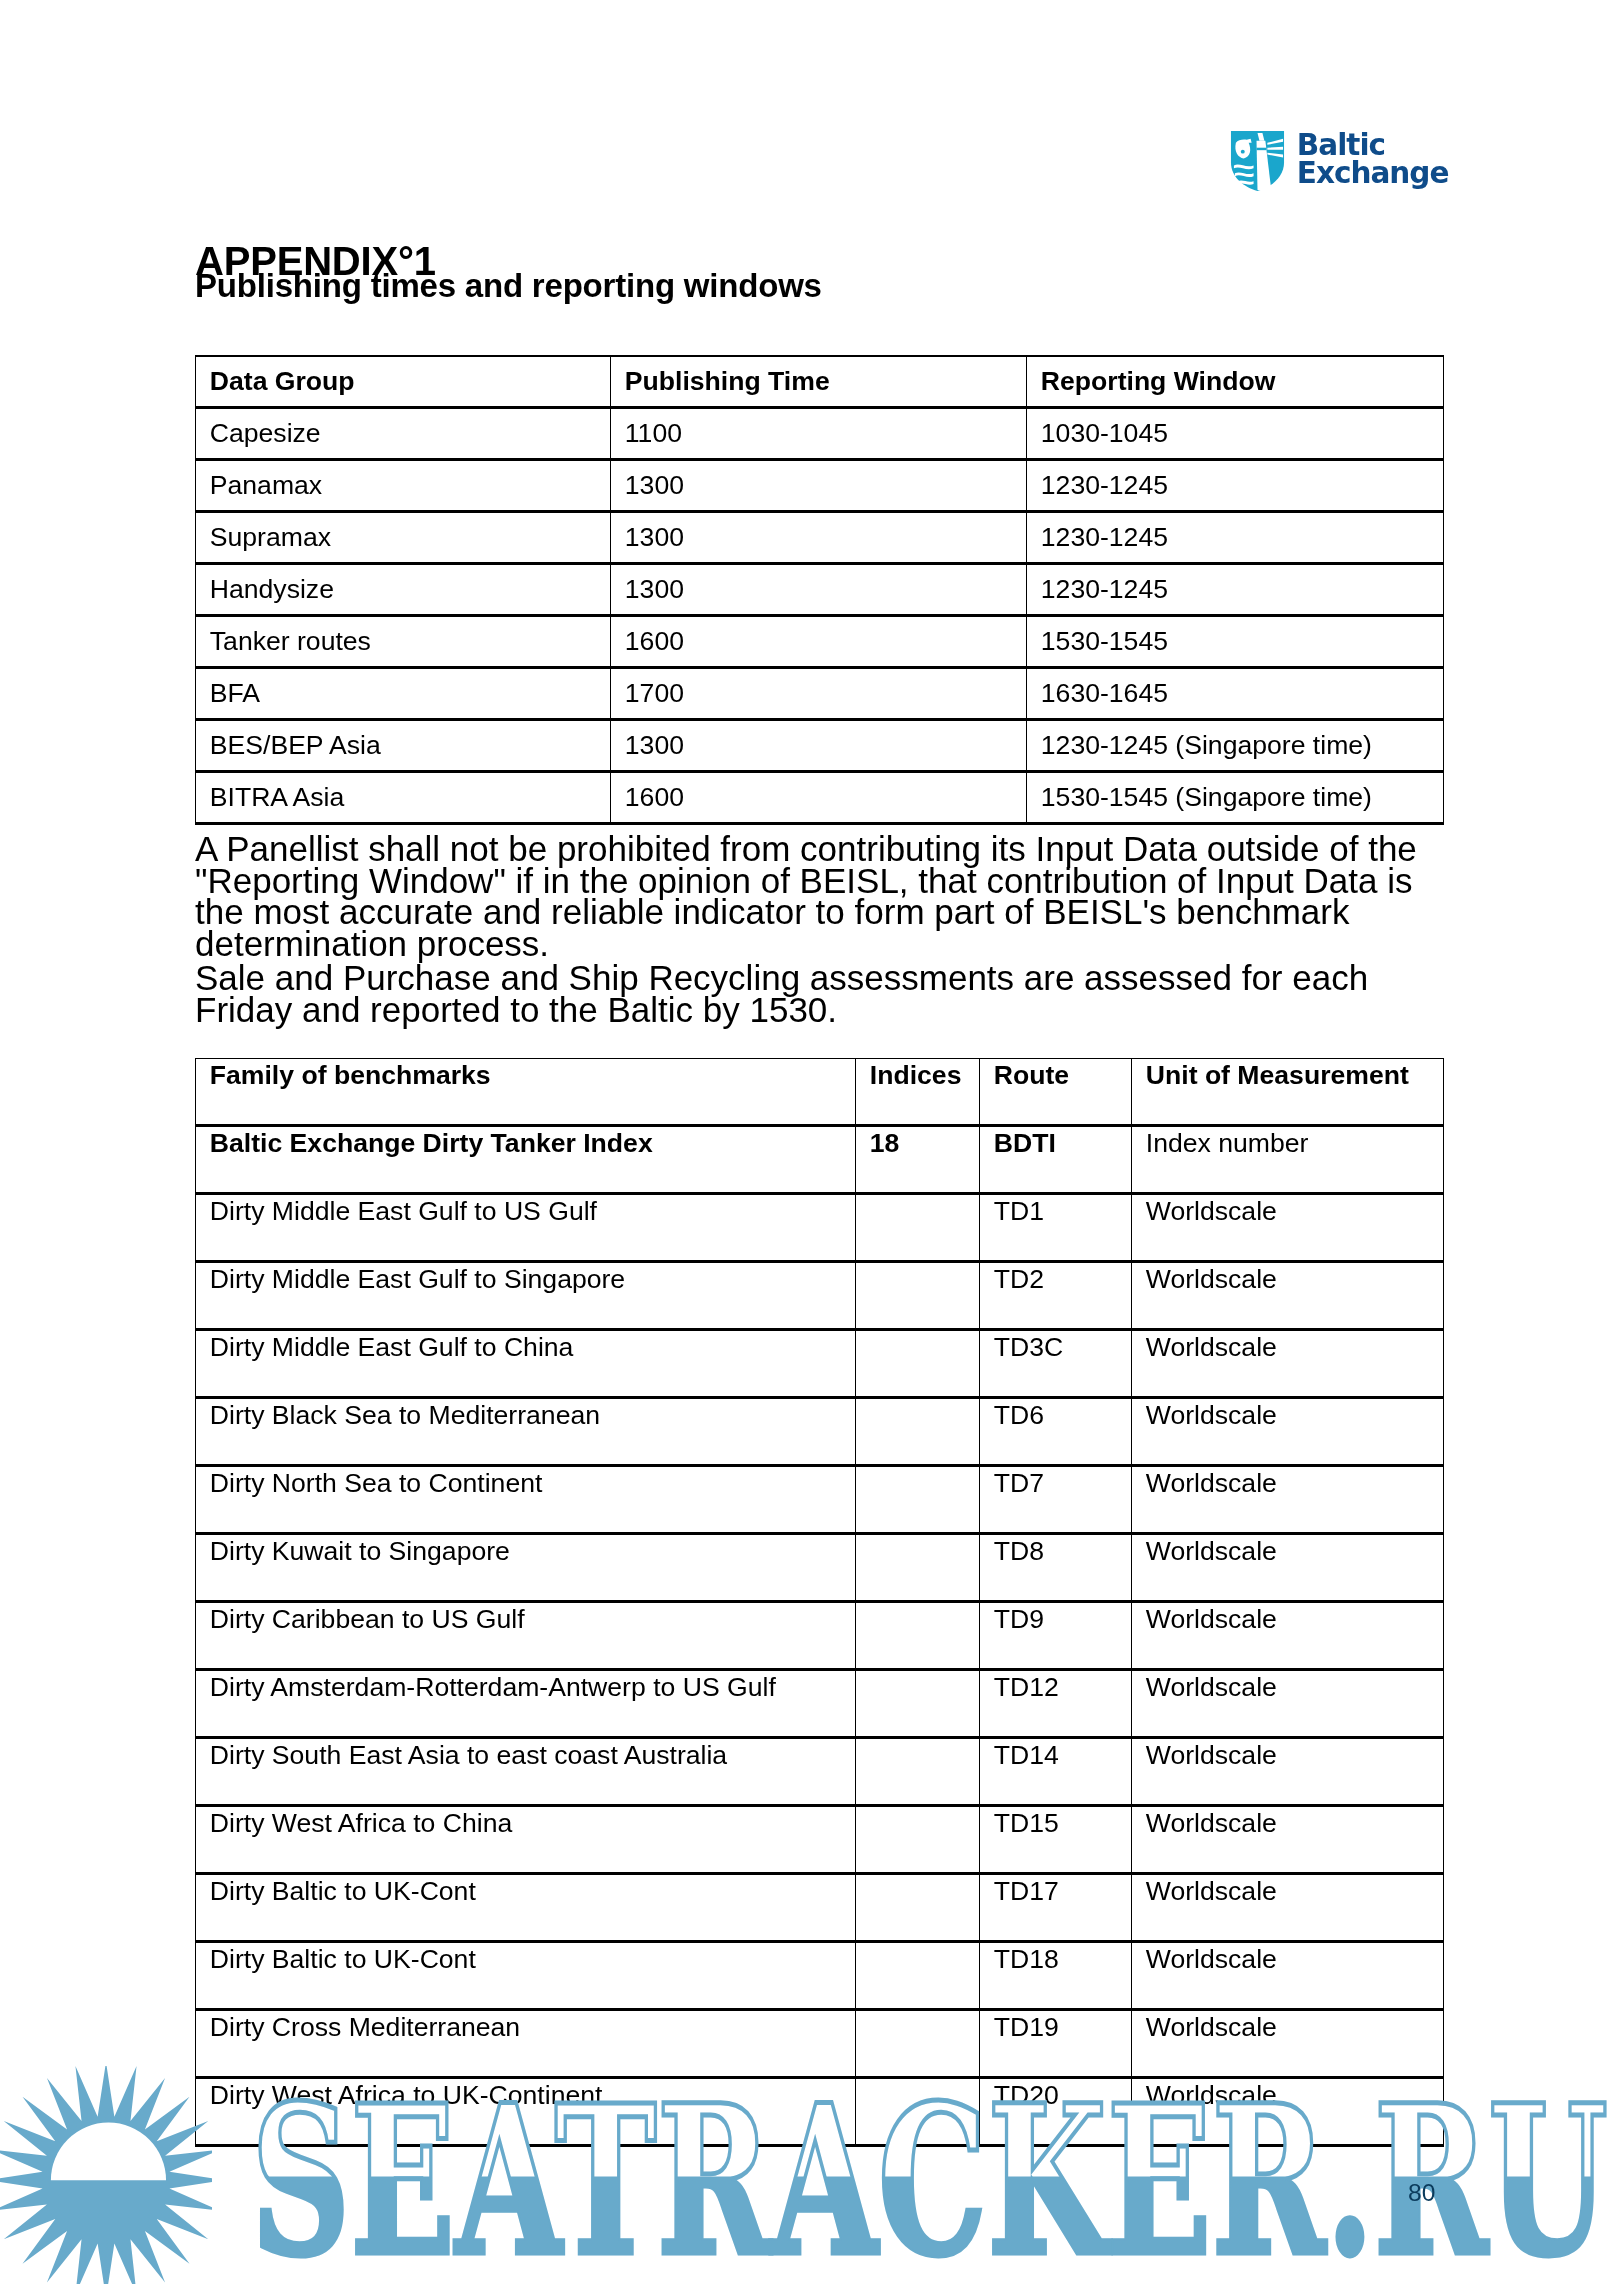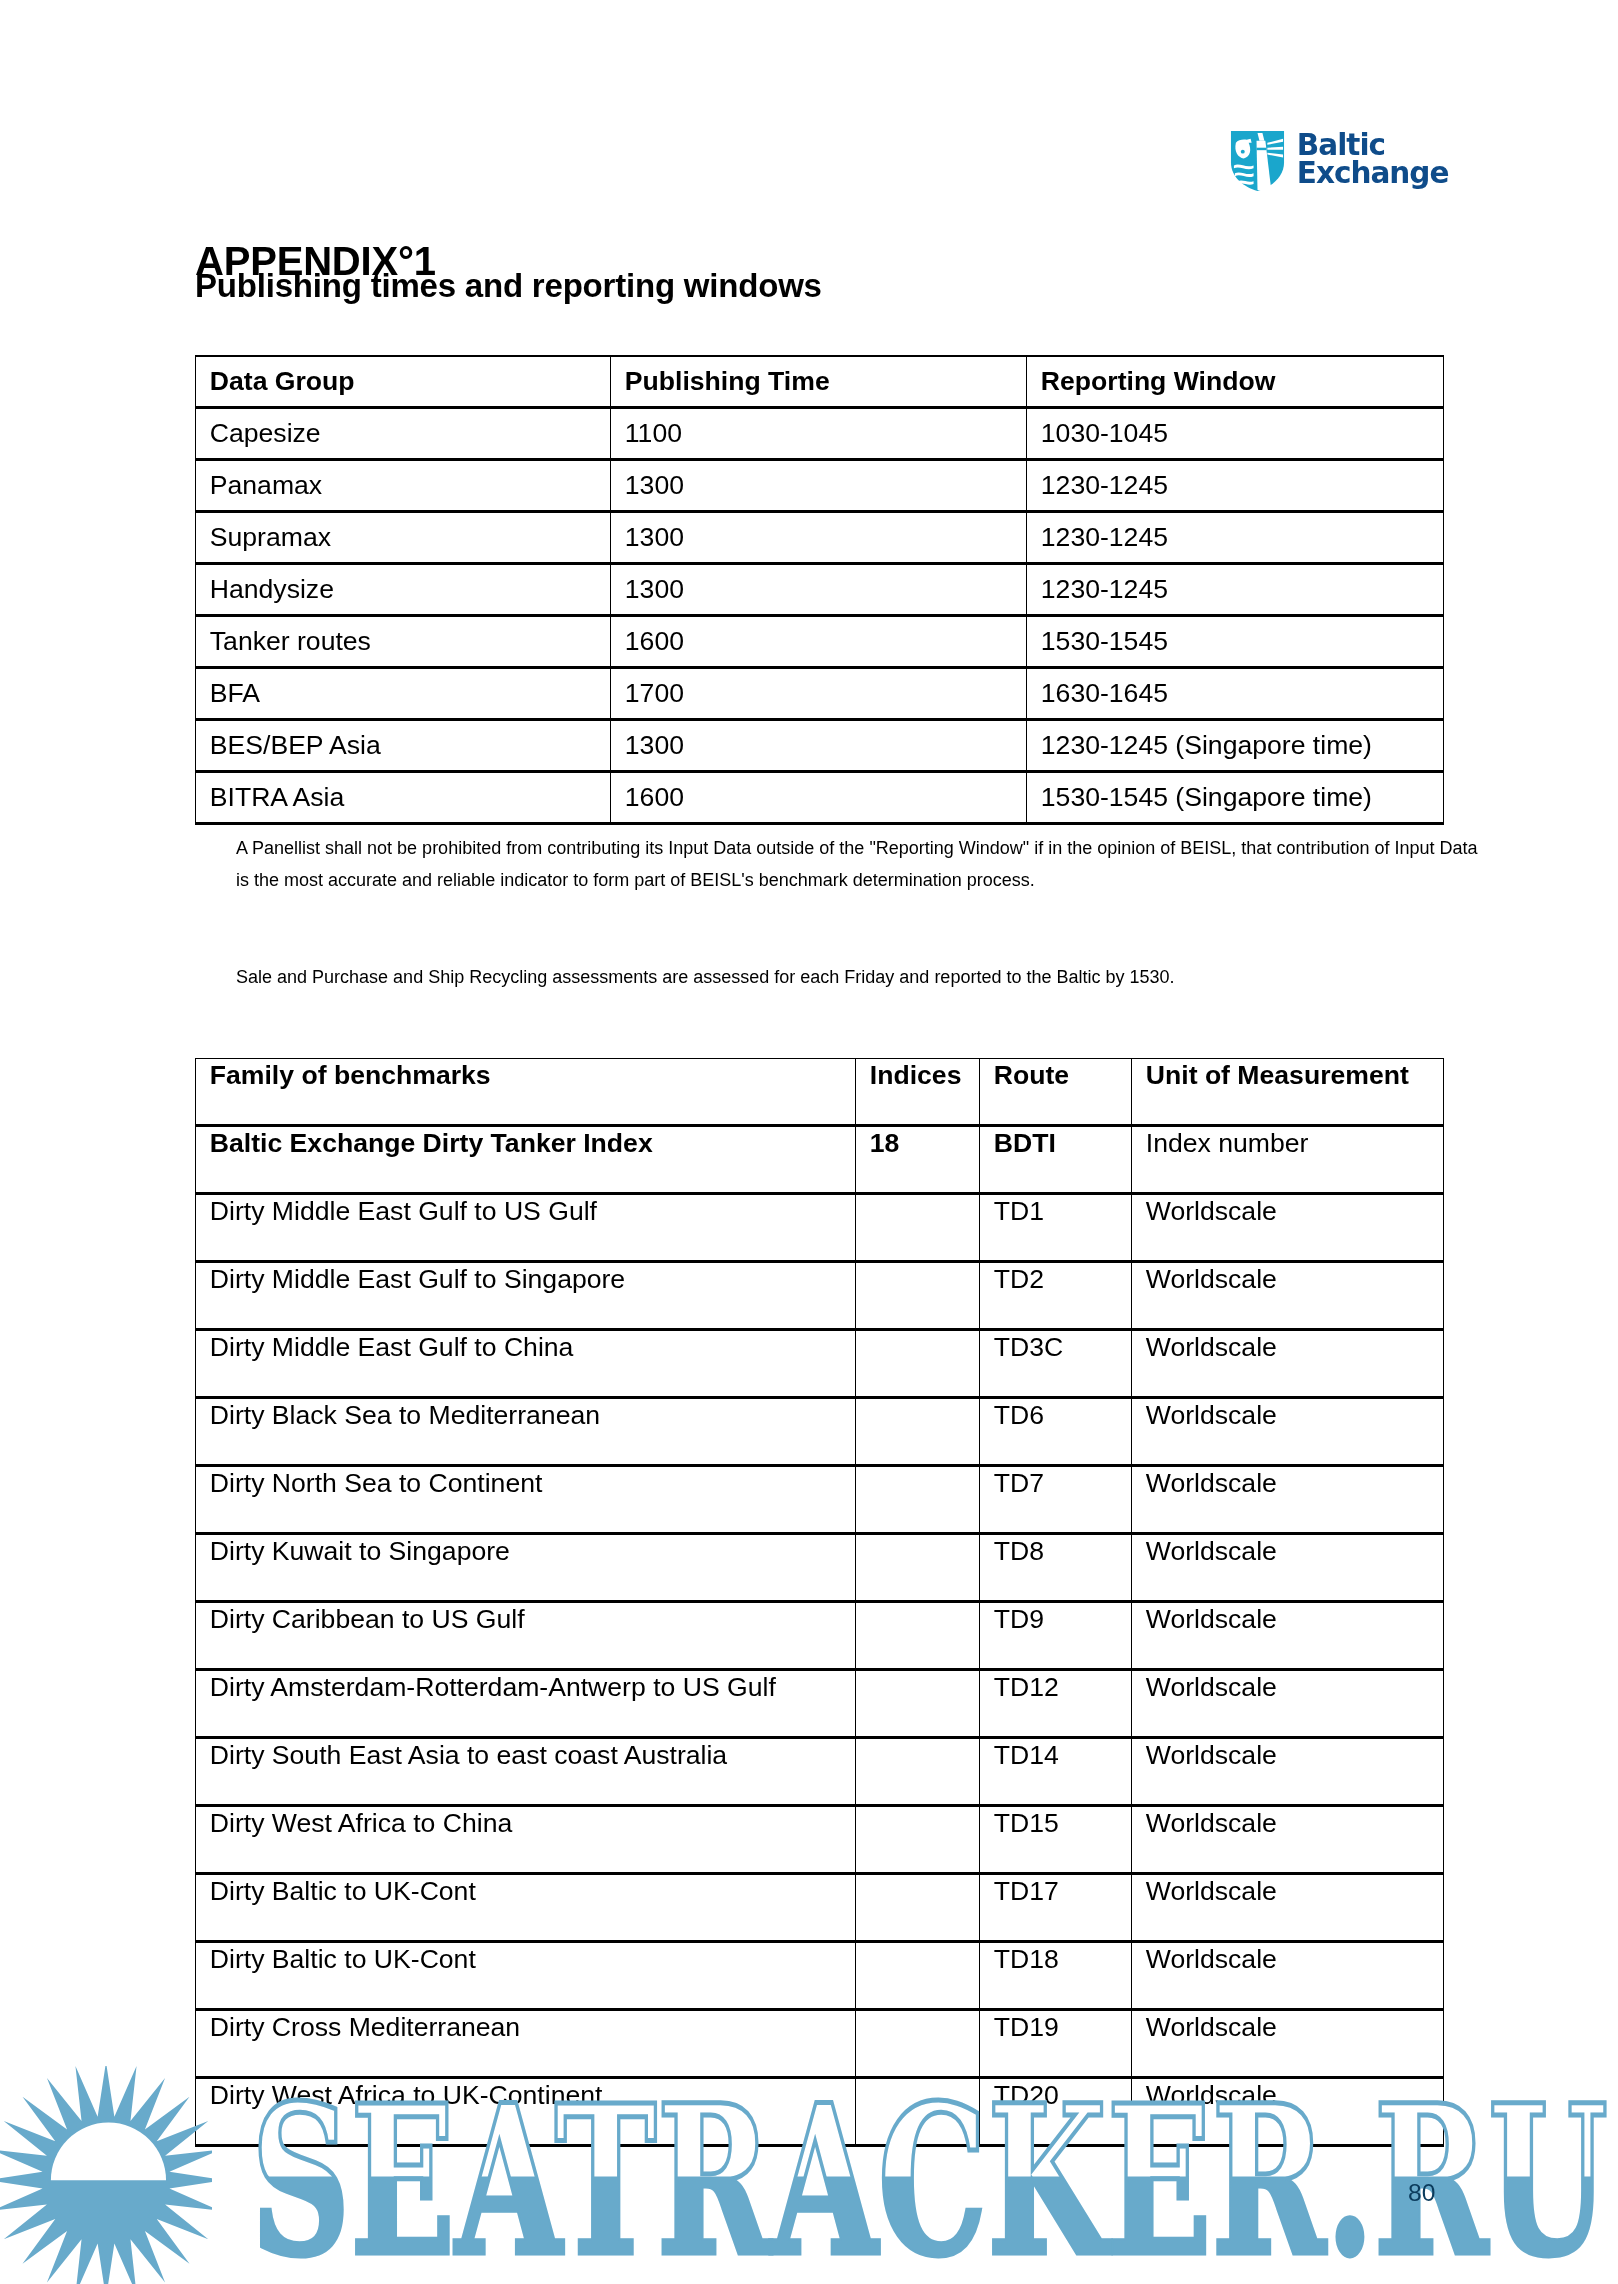--- a/index.html
+++ b/index.html
@@ -27,21 +27,21 @@
   #times-table .hdr td { font-weight: bold; }
 
   #bench-table { left: 195px; top: 1058px; width: 1247px; padding-left: 41px; }
   #bench-table td { height: 63px; border: 1.5px solid #000; border-bottom-width: 3px; padding-top: 2px; }
   #bench-table td.thin { border-left-width: 0.5px; border-right-width: 0.5px; }
   #bench-table .hdr td { font-weight: bold; height: 63px; }
   #bench-table .bold td.b { font-weight: bold; }
   #bench-table td.idx { padding-left: 13.8px; }
 
   
-  .para { left: 195px; width: 1249px; font-size: 18px; line-height: 31.5px; text-align: left; margin-left: 41px; }
+  .para { left: 195px; width: 1249px; font-size: 35px; line-height: 31.5px; text-align: left; }
   #para-1 { top: 833px; }
   #para-2 { top: 962px; }
 
   
   #wm-sun { left: 0px; top: 2066px; width: 212px; height: 218px; }
   #wm-text { left: 246px; top: 2093px; width: 1372px; height: 177px; }
   #page-number { left: 1408px; top: 2179px; font-size: 24.6px; color: #0b3b5c; }
 </style>
 </head>
 <body>

